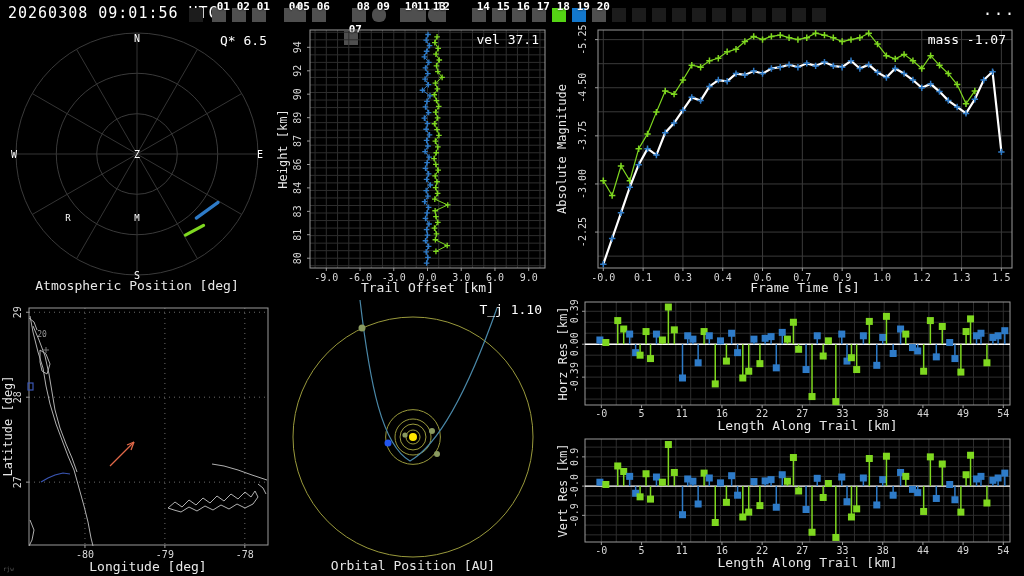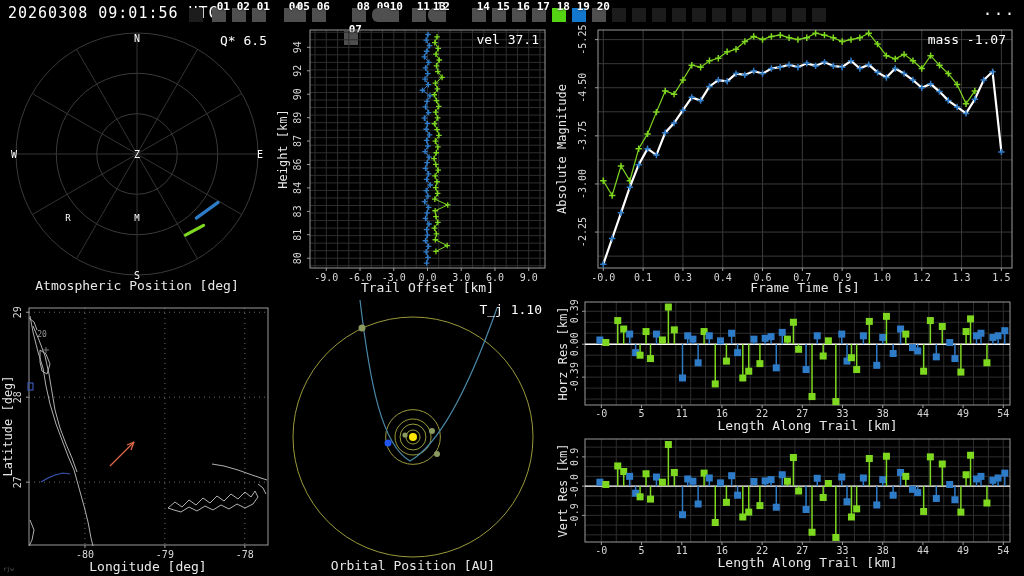--- a/index.html
+++ b/index.html
@@ -42,21 +42,21 @@
         </div>
         <div class="thumb" style="left: 344px; margin-top: 23px;">
           <span class="num">07</span>
         </div>
         <div class="thumb" style="left: 352px;">
           <span class="num">08</span>
         </div>
         <div class="thumb" style="left: 372px; border-radius: 6px;">
           <span class="num">09</span>
         </div>
-        <div class="thumb" style="left: 377px; padding-left: 8px;">
+        <div class="thumb" style="left: 400px;">
           <span class="num">10</span>
         </div>
         <div class="thumb" style="left: 412px;">
           <span class="num">11</span>
         </div>
         <div class="thumb" style="left: 432px;">
           <span class="num">12</span>
         </div>
         <div class="thumb" style="left: 428px; border-radius: 6px;">
           <span class="num">13</span>

